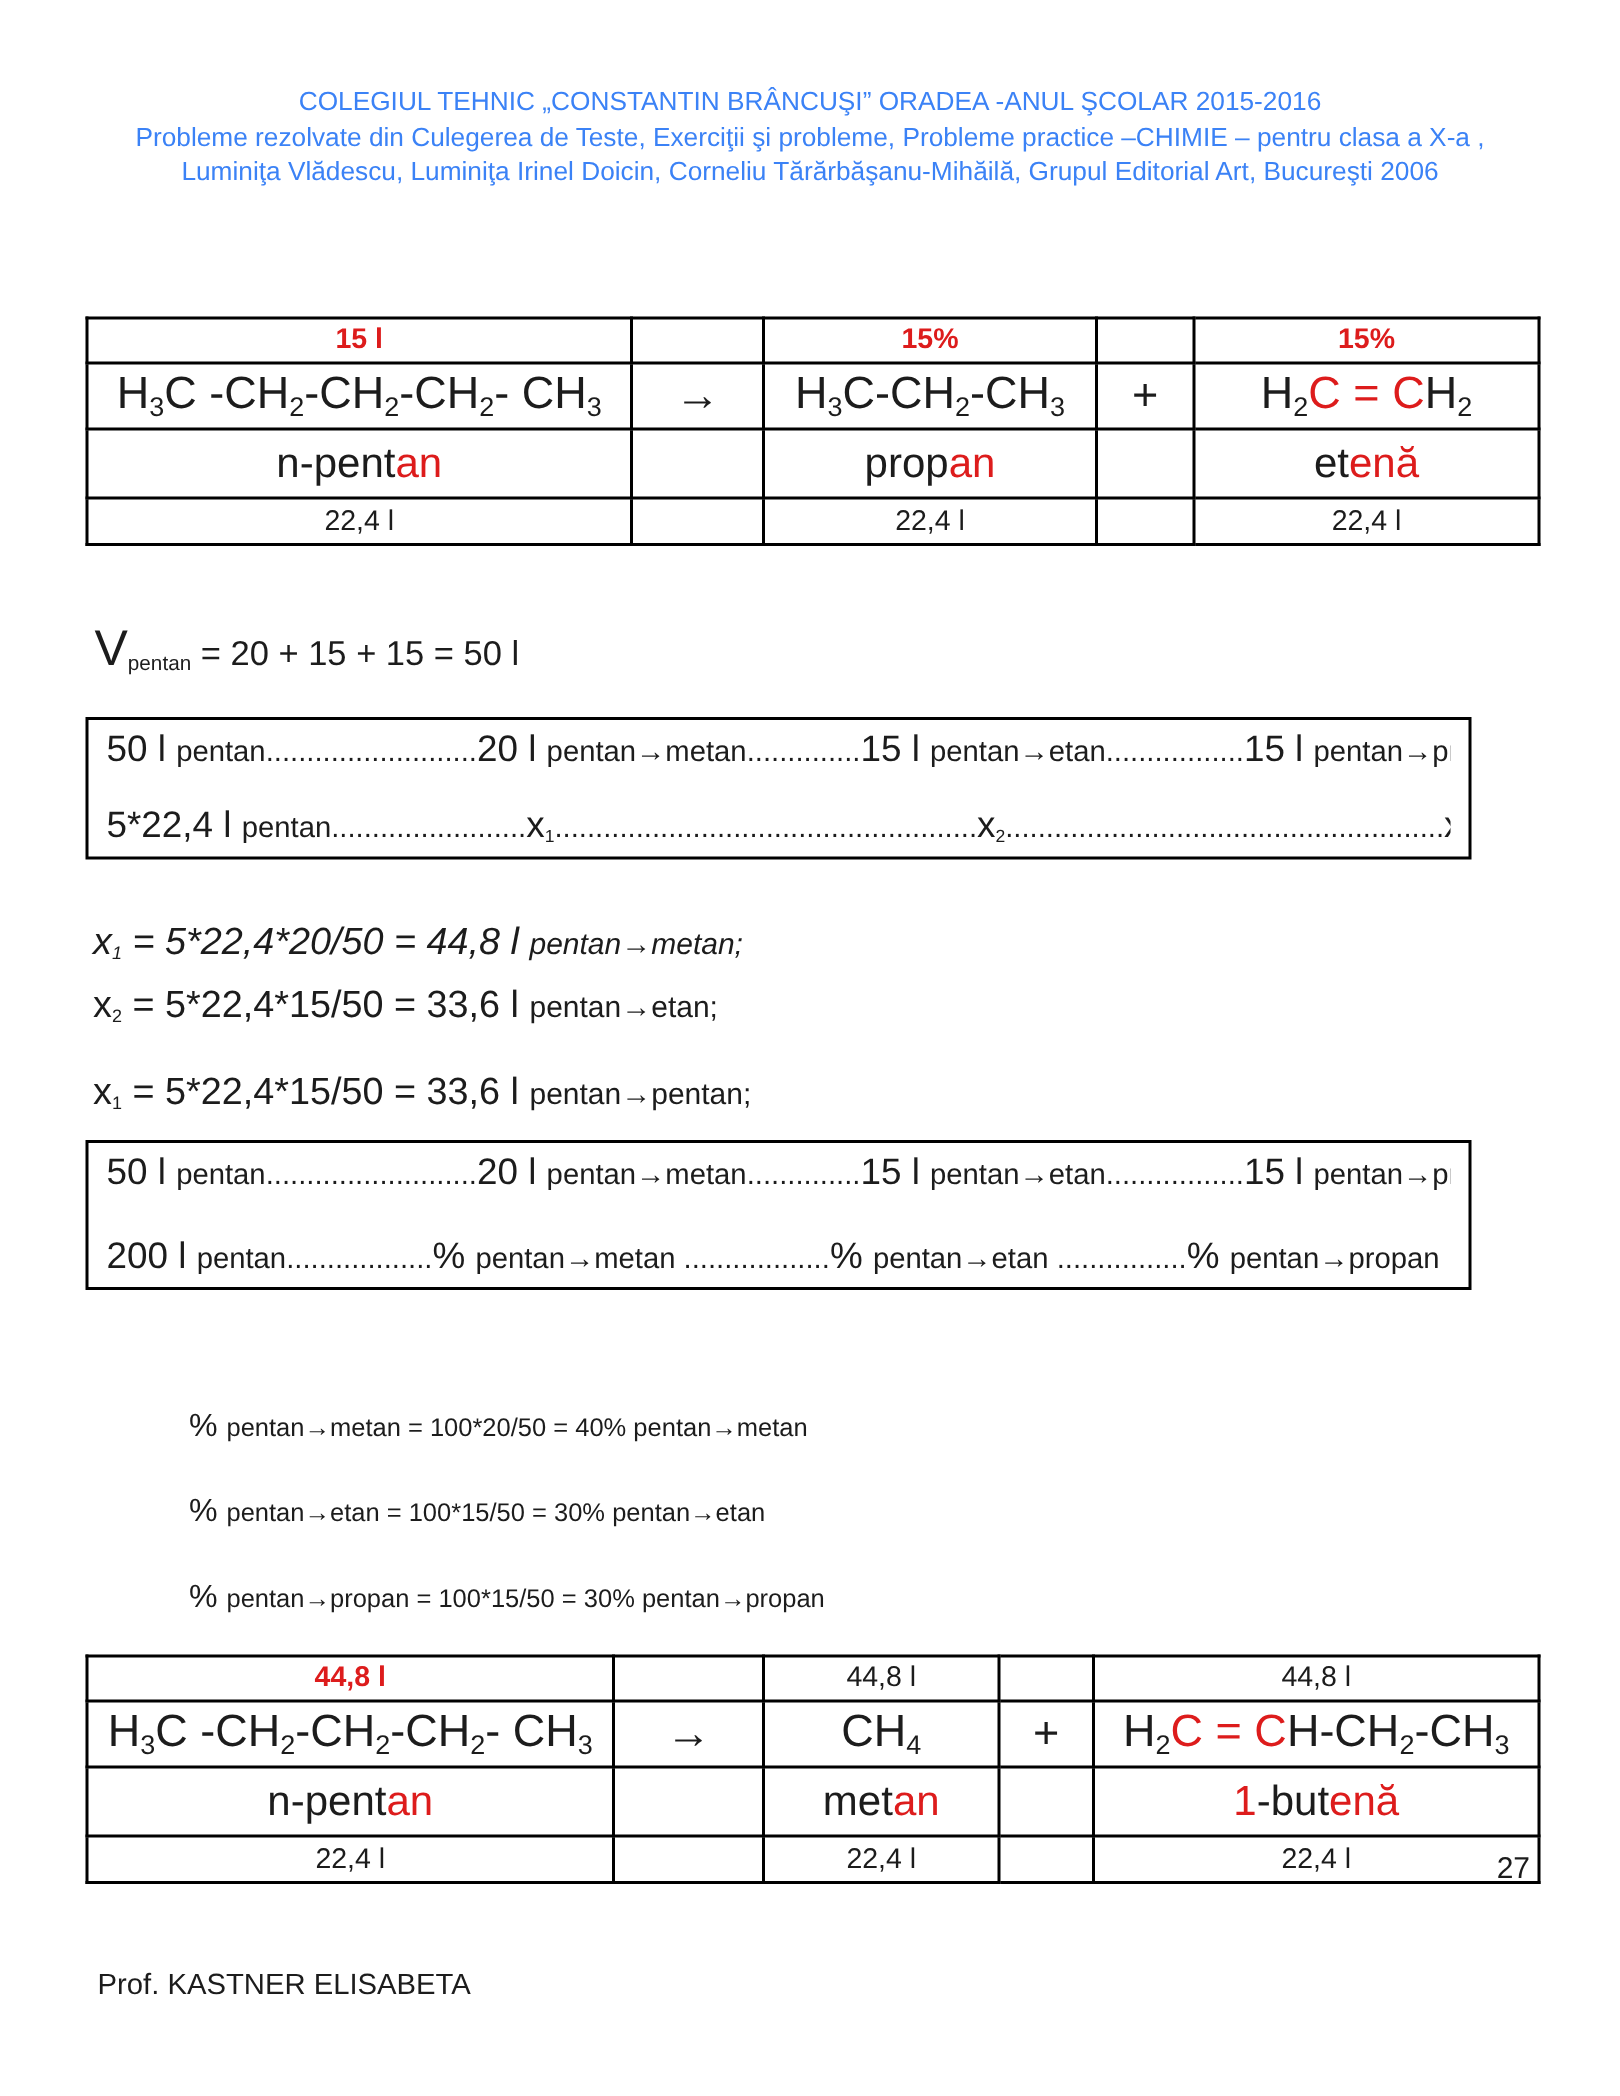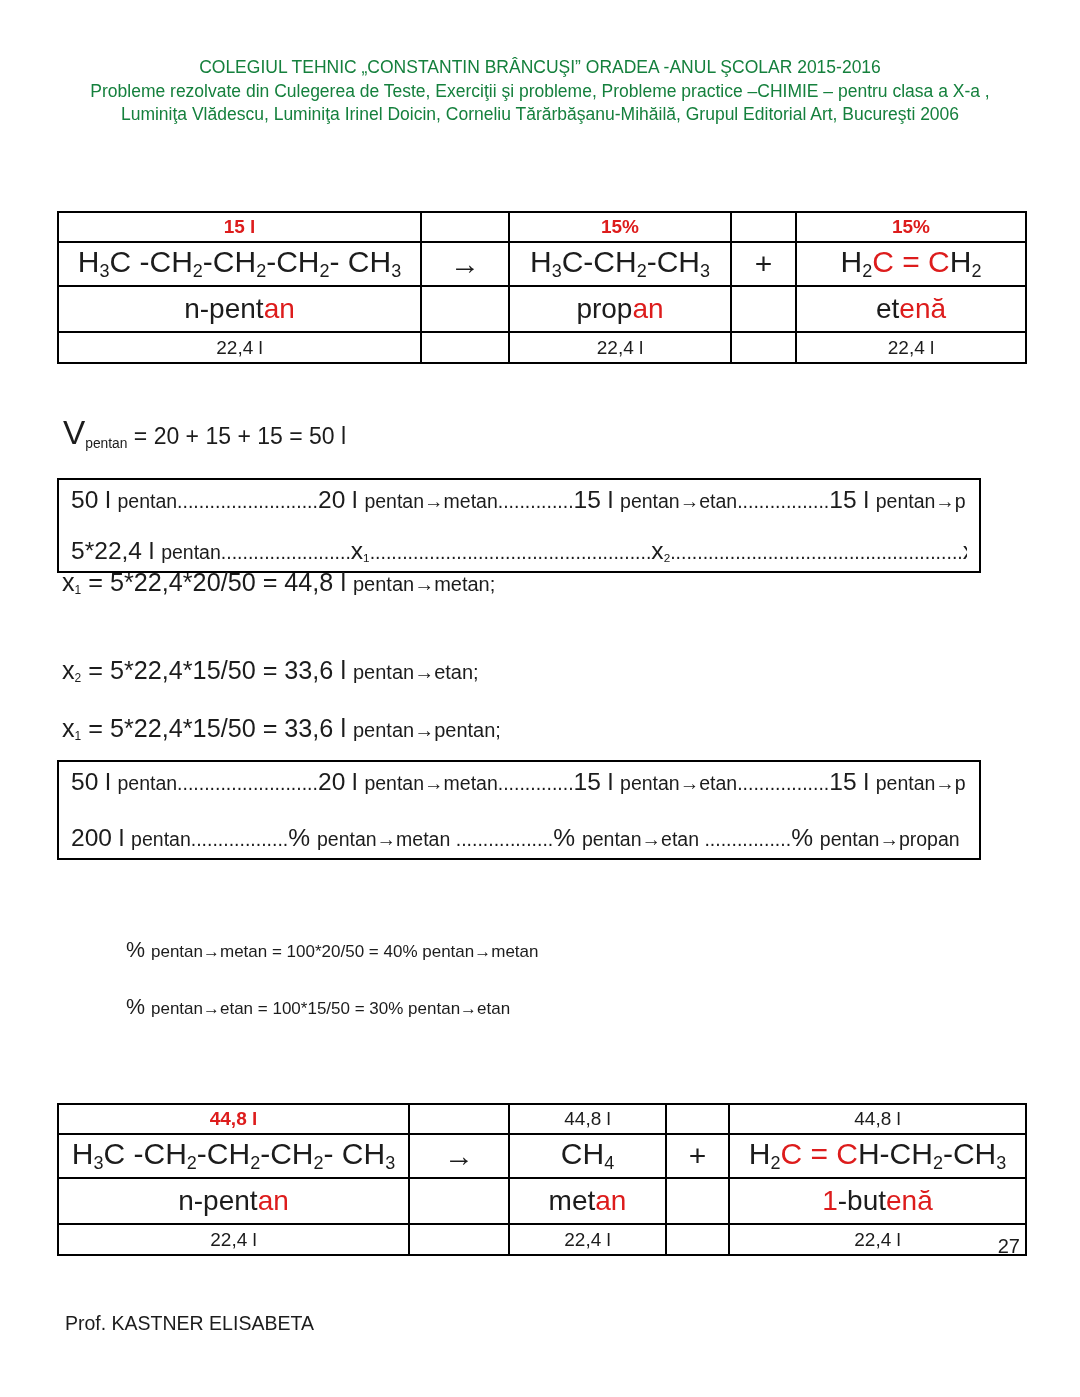--- a/index.html
+++ b/index.html
@@ -6,21 +6,21 @@
   html,body{ margin:0; padding:0; background:#ffffff; }
   .page{
     position:relative; width:1080px; height:1397px; background:#ffffff;
     color:var(--ink); font-family:"Liberation Sans","DejaVu Sans",sans-serif;
     overflow:hidden;
   }
   .abs{ position:absolute; }
 
   
   .doc-header{ top:56px; left:0; width:1080px; text-align:center;
-    font-size:17.5px; line-height:23.5px; color:#15803d; }
+    font-size:17.5px; line-height:23.5px; color:#3b82f6; }
 
   
   table.chem{ border-collapse:collapse; table-layout:fixed; width:968px; }
   table.chem td{ border:2px solid #000; text-align:center; vertical-align:middle;
     padding:0; overflow:hidden; white-space:nowrap; }
   tr.row-amt td{ height:28px; font-size:19px; }
   tr.row-formula td{ height:42px; font-size:30px; }
   tr.row-name td{ height:44px; font-size:28px; }
   tr.row-vol td{ height:29px; font-size:19px; }
   .red{ color:var(--red); }
@@ -100,31 +100,32 @@
   </tbody>
     </table>
 
   <div class="abs textline v-line" style="left:63px; top:414px;"><span class="seg-xl">V</span><span class="seg-sub">pentan</span><span> = 20 + 15 + 15 = 50 l</span></div>
 
   <div class="abs prop-box" style="top:478px; height:95px;">
     <div class="boxline"><span class="seg-lg">50 l </span><span>pentan</span><span>..........................</span><span class="seg-lg">20 l </span><span>pentan→metan</span><span>..............</span><span class="seg-lg">15 l </span><span>pentan→etan</span><span>.................</span><span class="seg-lg">15 l </span><span>pentan→propan</span></div>
     <div class="boxline"><span class="seg-lg">5*22,4 l </span><span>pentan</span><span>........................</span><span class="seg-lg">x</span><span class="seg-sub">1</span><span>....................................................</span><span class="seg-lg">x</span><span class="seg-sub">2</span><span>......................................................</span><span class="seg-lg">x</span><span class="seg-sub">3</span></div>
   </div>
 
-  <div class="abs textline" style="left:62px; top:568px;"><span class="seg-lg">x</span><span class="seg-sub">1</span><span class="seg-lg"> = 5*22,4*20/50 = 44,8 l </span><span>pentan→metan;</span></div>
+  <div class="abs textline" style="left:62px; top:614px;font-style:italic;"><span class="seg-lg">x</span><span class="seg-sub">1</span><span class="seg-lg"> = 5*22,4*20/50 = 44,8 l </span><span>pentan→metan;</span></div>
   <div class="abs textline" style="left:62px; top:656px;"><span class="seg-lg">x</span><span class="seg-sub">2</span><span class="seg-lg"> = 5*22,4*15/50 = 33,6 l </span><span>pentan→etan;</span></div>
   <div class="abs textline" style="left:62px; top:714px;"><span class="seg-lg">x</span><span class="seg-sub">1</span><span class="seg-lg"> = 5*22,4*15/50 = 33,6 l </span><span>pentan→pentan;</span></div>
 
   <div class="abs prop-box" style="top:760px; height:100px;">
     <div class="boxline"><span class="seg-lg">50 l </span><span>pentan</span><span>..........................</span><span class="seg-lg">20 l </span><span>pentan→metan</span><span>..............</span><span class="seg-lg">15 l </span><span>pentan→etan</span><span>.................</span><span class="seg-lg">15 l </span><span>pentan→propan</span></div>
     <div class="boxline"><span class="seg-lg">200 l </span><span>pentan</span><span>..................</span><span class="seg-lg">% </span><span>pentan→metan </span><span>..................</span><span class="seg-lg">% </span><span>pentan→etan </span><span>................</span><span class="seg-lg">% </span><span>pentan→propan</span></div>
   </div>
 
   <div class="abs textline pct-line" style="left:126px; top:938px;"><span class="seg-lg">% </span><span>pentan→metan = 100*20/50 = 40%  pentan→metan</span></div>
   <div class="abs textline pct-line" style="left:126px; top:995px;"><span class="seg-lg">% </span><span>pentan→etan = 100*15/50 = 30%  pentan→etan</span></div>
+  <div class="abs textline pct-line" style="left:126px; top:1052px;"><span class="seg-lg">% </span><span>pentan→propan = 100*15/50 = 30%  pentan→propan</span></div>
 
   <table class="chem abs" style="left:57px; top:1103px;">
     <colgroup>
       <col style="width:351px">
         <col style="width:100px">
         <col style="width:157px">
       <col style="width:63px">
         <col style="width:297px">
     </colgroup>
     <tbody>

